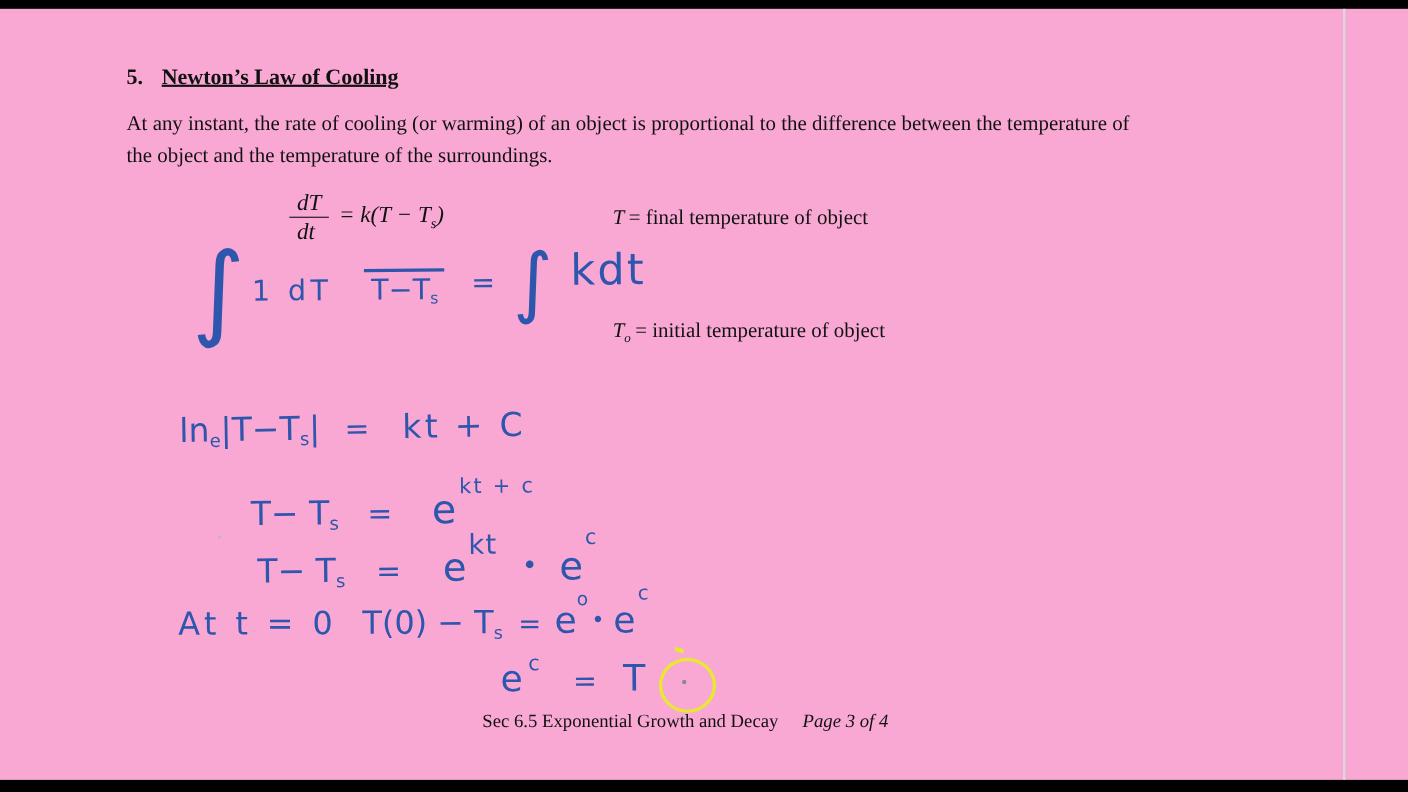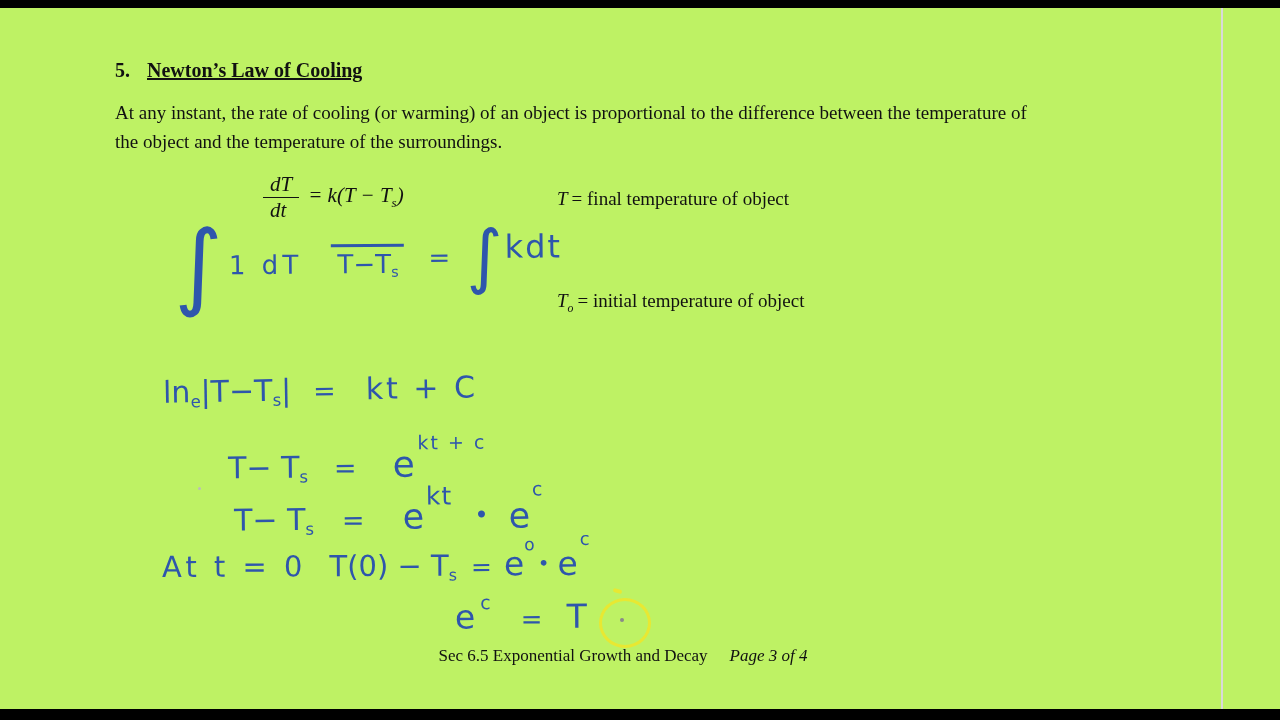--- a/index.html
+++ b/index.html
@@ -1,17 +1,17 @@
 <!DOCTYPE html>
 <html><head>
 <meta charset="utf-8">
 <style>
   html,body { margin:0; padding:0; background:#ffffff; }
   .stage {
-    position:relative; width:1280px; height:720px; background:#bef264;
+    position:relative; width:1280px; height:720px; background:#f9a8d4;
     overflow:hidden; font-family:"Liberation Serif", serif; color:#111111;
   }
   
   .bar { position:absolute; left:0; width:1280px; background:#000000; }
   .bar.top { top:0; height:8px; }
   .bar.bottom { top:709px; height:11px; }
   
   .page-edge { position:absolute; left:1221px; top:8px; width:2px; height:701px; background:#d9d9d9; }
 
   
@@ -42,21 +42,21 @@
   .hw { position:absolute; font-family:"DejaVu Sans", sans-serif; color:#2e56ac; white-space:nowrap; }
   .hw .s { font-size:0.55em; position:relative; top:0.30em; }
 
   .hw1 { left:174px; top:224px; display:flex; align-items:center; transform:rotate(-0.5deg); }
   .big-int { font-size:94px; line-height:0.85; }
   .hfrac { margin-left:2px; font-size:26px; text-align:center; line-height:1.25; }
   .hfrac .hnum { letter-spacing:4px; padding:0 4px; }
   .hfrac .hden { border-top:3px solid currentColor; padding:2px 6px 0; }
   .hw1 .heq { margin:0 16px 0 24px; font-size:26px; position:relative; top:-6px; }
   .mid-int { font-size:70px; line-height:0.9; position:relative; top:-6px; }
-  .hw1 .hint { font-size:32px; letter-spacing:2px; position:relative; top:-16px; margin-left:2px; }
+  .hw1 .hint { font-size:39px; letter-spacing:2px; position:relative; top:-16px; margin-left:16px; }
 
   .hw2 { left:163px; top:372px; font-size:30px; transform:rotate(-1deg); }
   .hw2 .m1 { margin-left:22px; font-size:27px; }
   .hw2 .m2 { margin-left:30px; letter-spacing:3px; }
 
   .hw3 { left:228px; top:444px; font-size:30px; transform:rotate(-0.6deg); }
   .hw3 .heq { margin-left:26px; font-size:27px; }
   .hw3 .base { margin-left:36px; font-size:36px; }
   .hw3 .exp { font-size:19px; position:relative; top:-27px; margin-left:3px; letter-spacing:2px; }
 

